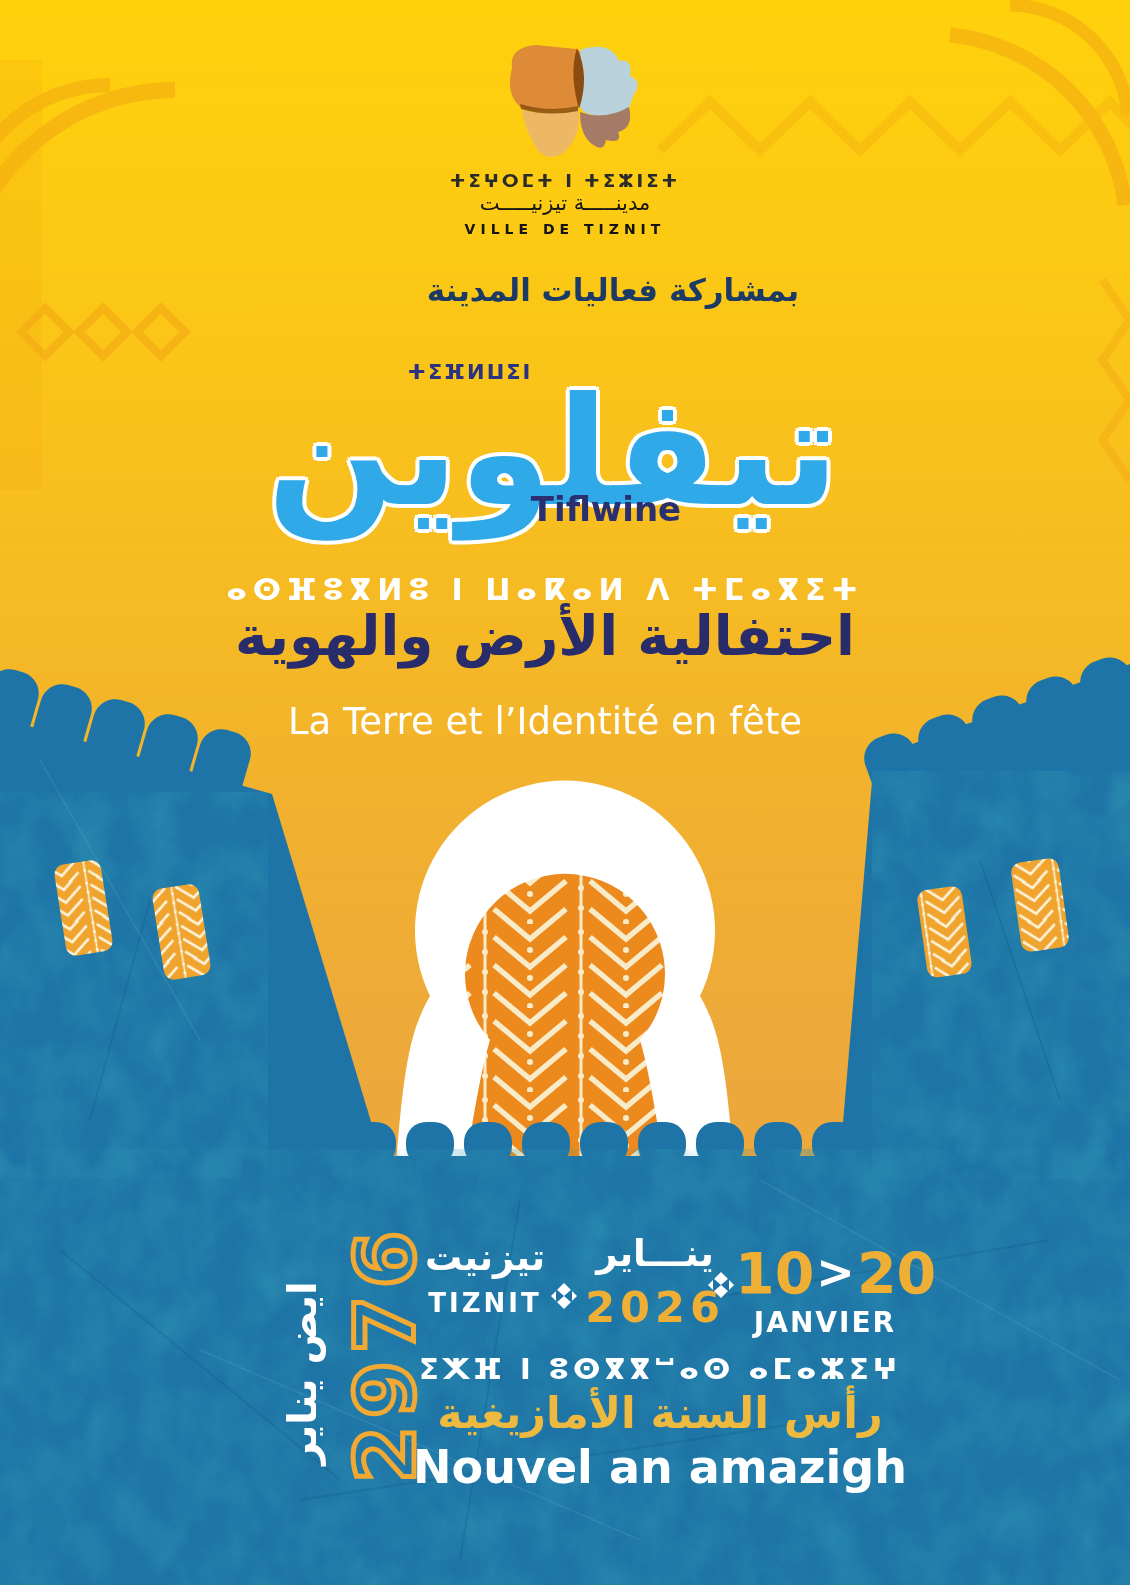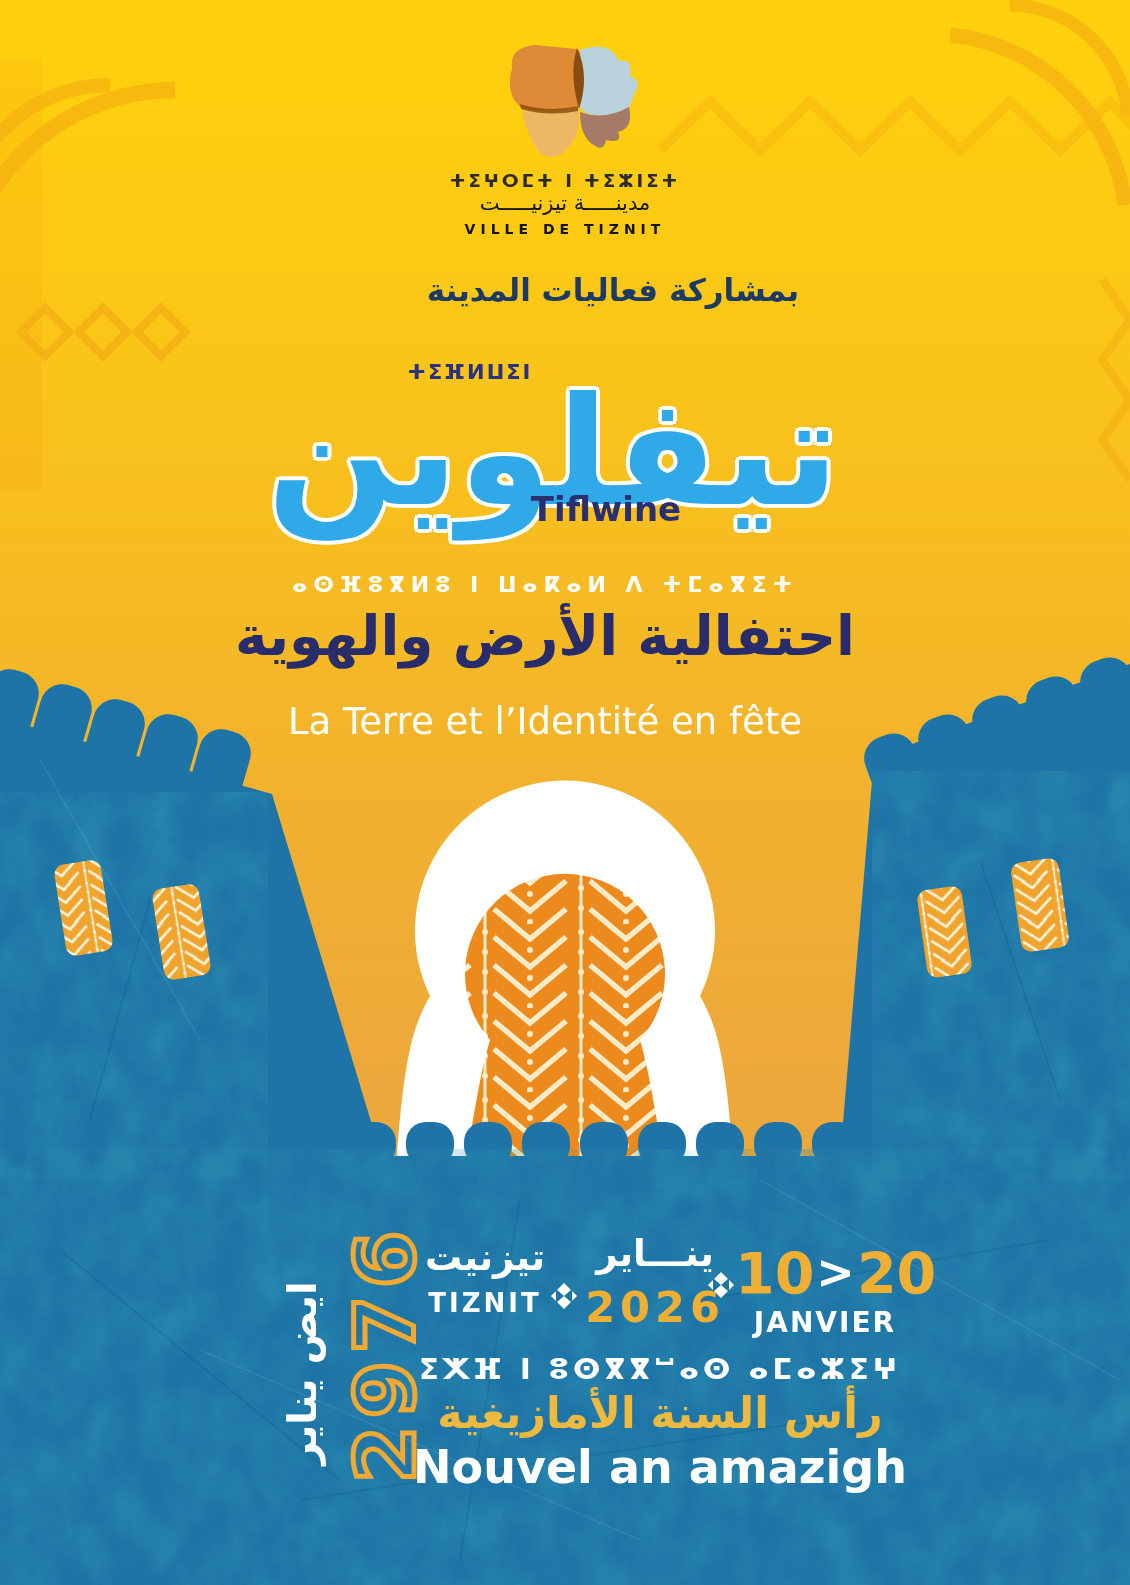--- a/index.html
+++ b/index.html
@@ -13,21 +13,21 @@
   
   .logo-tif{left:0;width:1130px;top:170px;font-size:18px;font-weight:bold;letter-spacing:3px;color:#2b2b2b;}
   .logo-ar {left:0;width:1130px;top:191px;font-size:21px;font-weight:normal;color:#151515;}
   .logo-fr {left:0;width:1130px;top:221px;font-size:14px;font-weight:bold;letter-spacing:5px;color:#141414;}
   .partic  {left:4px;width:1130px;top:272px;font-size:31px;font-weight:bold;color:#1c3a66;padding-left:44px;}
   
   .tif-small{left:300px;width:340px;top:360px;font-size:21px;font-weight:bold;letter-spacing:2px;color:#2b3380;}
   .big-title{left:0;width:1106px;top:366px;font-size:150px;line-height:1.15;font-weight:bold;color:#2fa9e8;
     text-shadow:4px 0 0 #fff,-4px 0 0 #fff,0 4px 0 #fff,0 -4px 0 #fff,3px 3px 0 #fff,-3px 3px 0 #fff,3px -3px 0 #fff,-3px -3px 0 #fff;}
   .latin-title{left:456px;width:300px;top:489px;font-size:34px;font-weight:800;color:#2a2f70;}
-  .theme-tif{left:0;width:1090px;top:572px;font-size:22px;font-weight:600;letter-spacing:6px;color:#ffffff;}
+  .theme-tif{left:0;width:1090px;top:572px;font-size:30px;font-weight:600;letter-spacing:6px;color:#ffffff;}
   .theme-ar {left:0;width:1090px;top:604px;font-size:55px;font-weight:bold;color:#282c6b;}
   .theme-fr {left:0;width:1090px;top:700px;font-size:37px;color:#ffffff;}
   
   .city-ar {left:400px;width:170px;top:1236px;font-size:37px;font-weight:bold;color:#fff;}
   .city-fr {left:400px;width:170px;top:1288px;font-size:26px;font-weight:bold;letter-spacing:3px;color:#fff;}
   .month-ar{left:575px;width:160px;top:1232px;font-size:37px;font-weight:bold;color:#fff;}
   .year    {left:575px;width:160px;top:1282px;font-size:43px;font-weight:800;letter-spacing:5px;color:#efaf35;}
   .dates   {left:735px;width:180px;top:1246px;font-size:57px;font-weight:800;color:#efaf35;line-height:1;}
   .dates .sep{color:#fff;font-size:46px;vertical-align:6px;padding:0 2px;}
   .month-fr{left:735px;width:180px;top:1306px;font-size:28px;font-weight:bold;letter-spacing:2px;color:#fff;}

